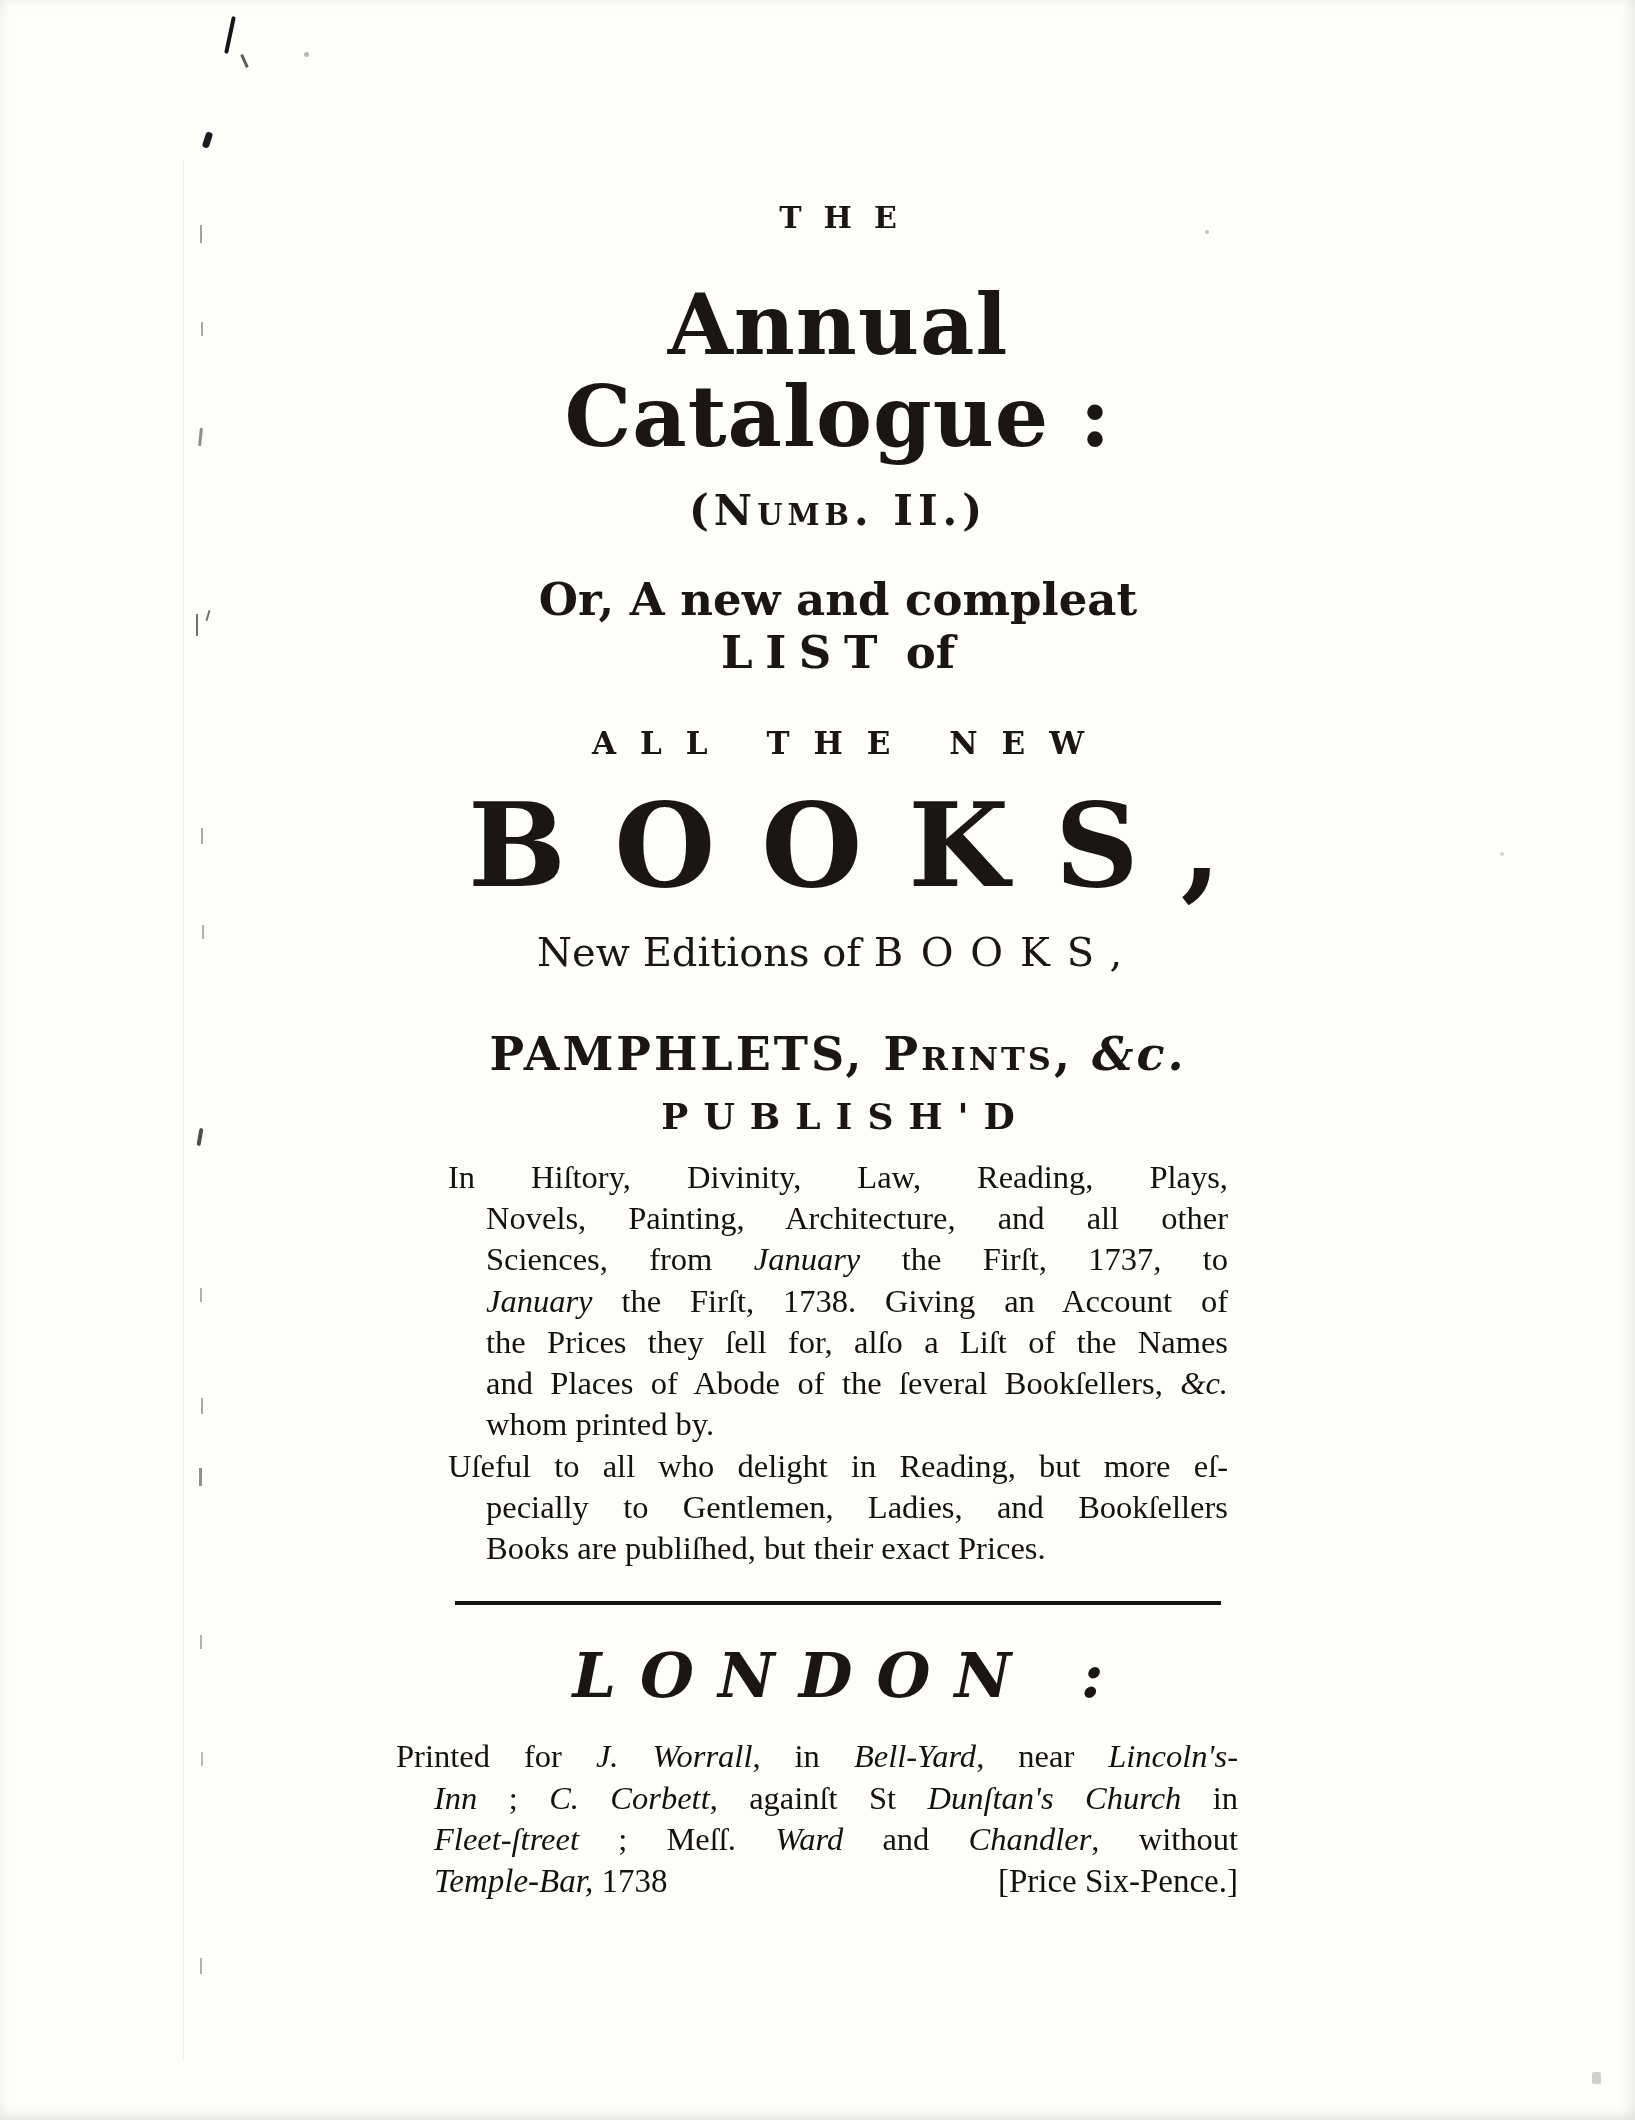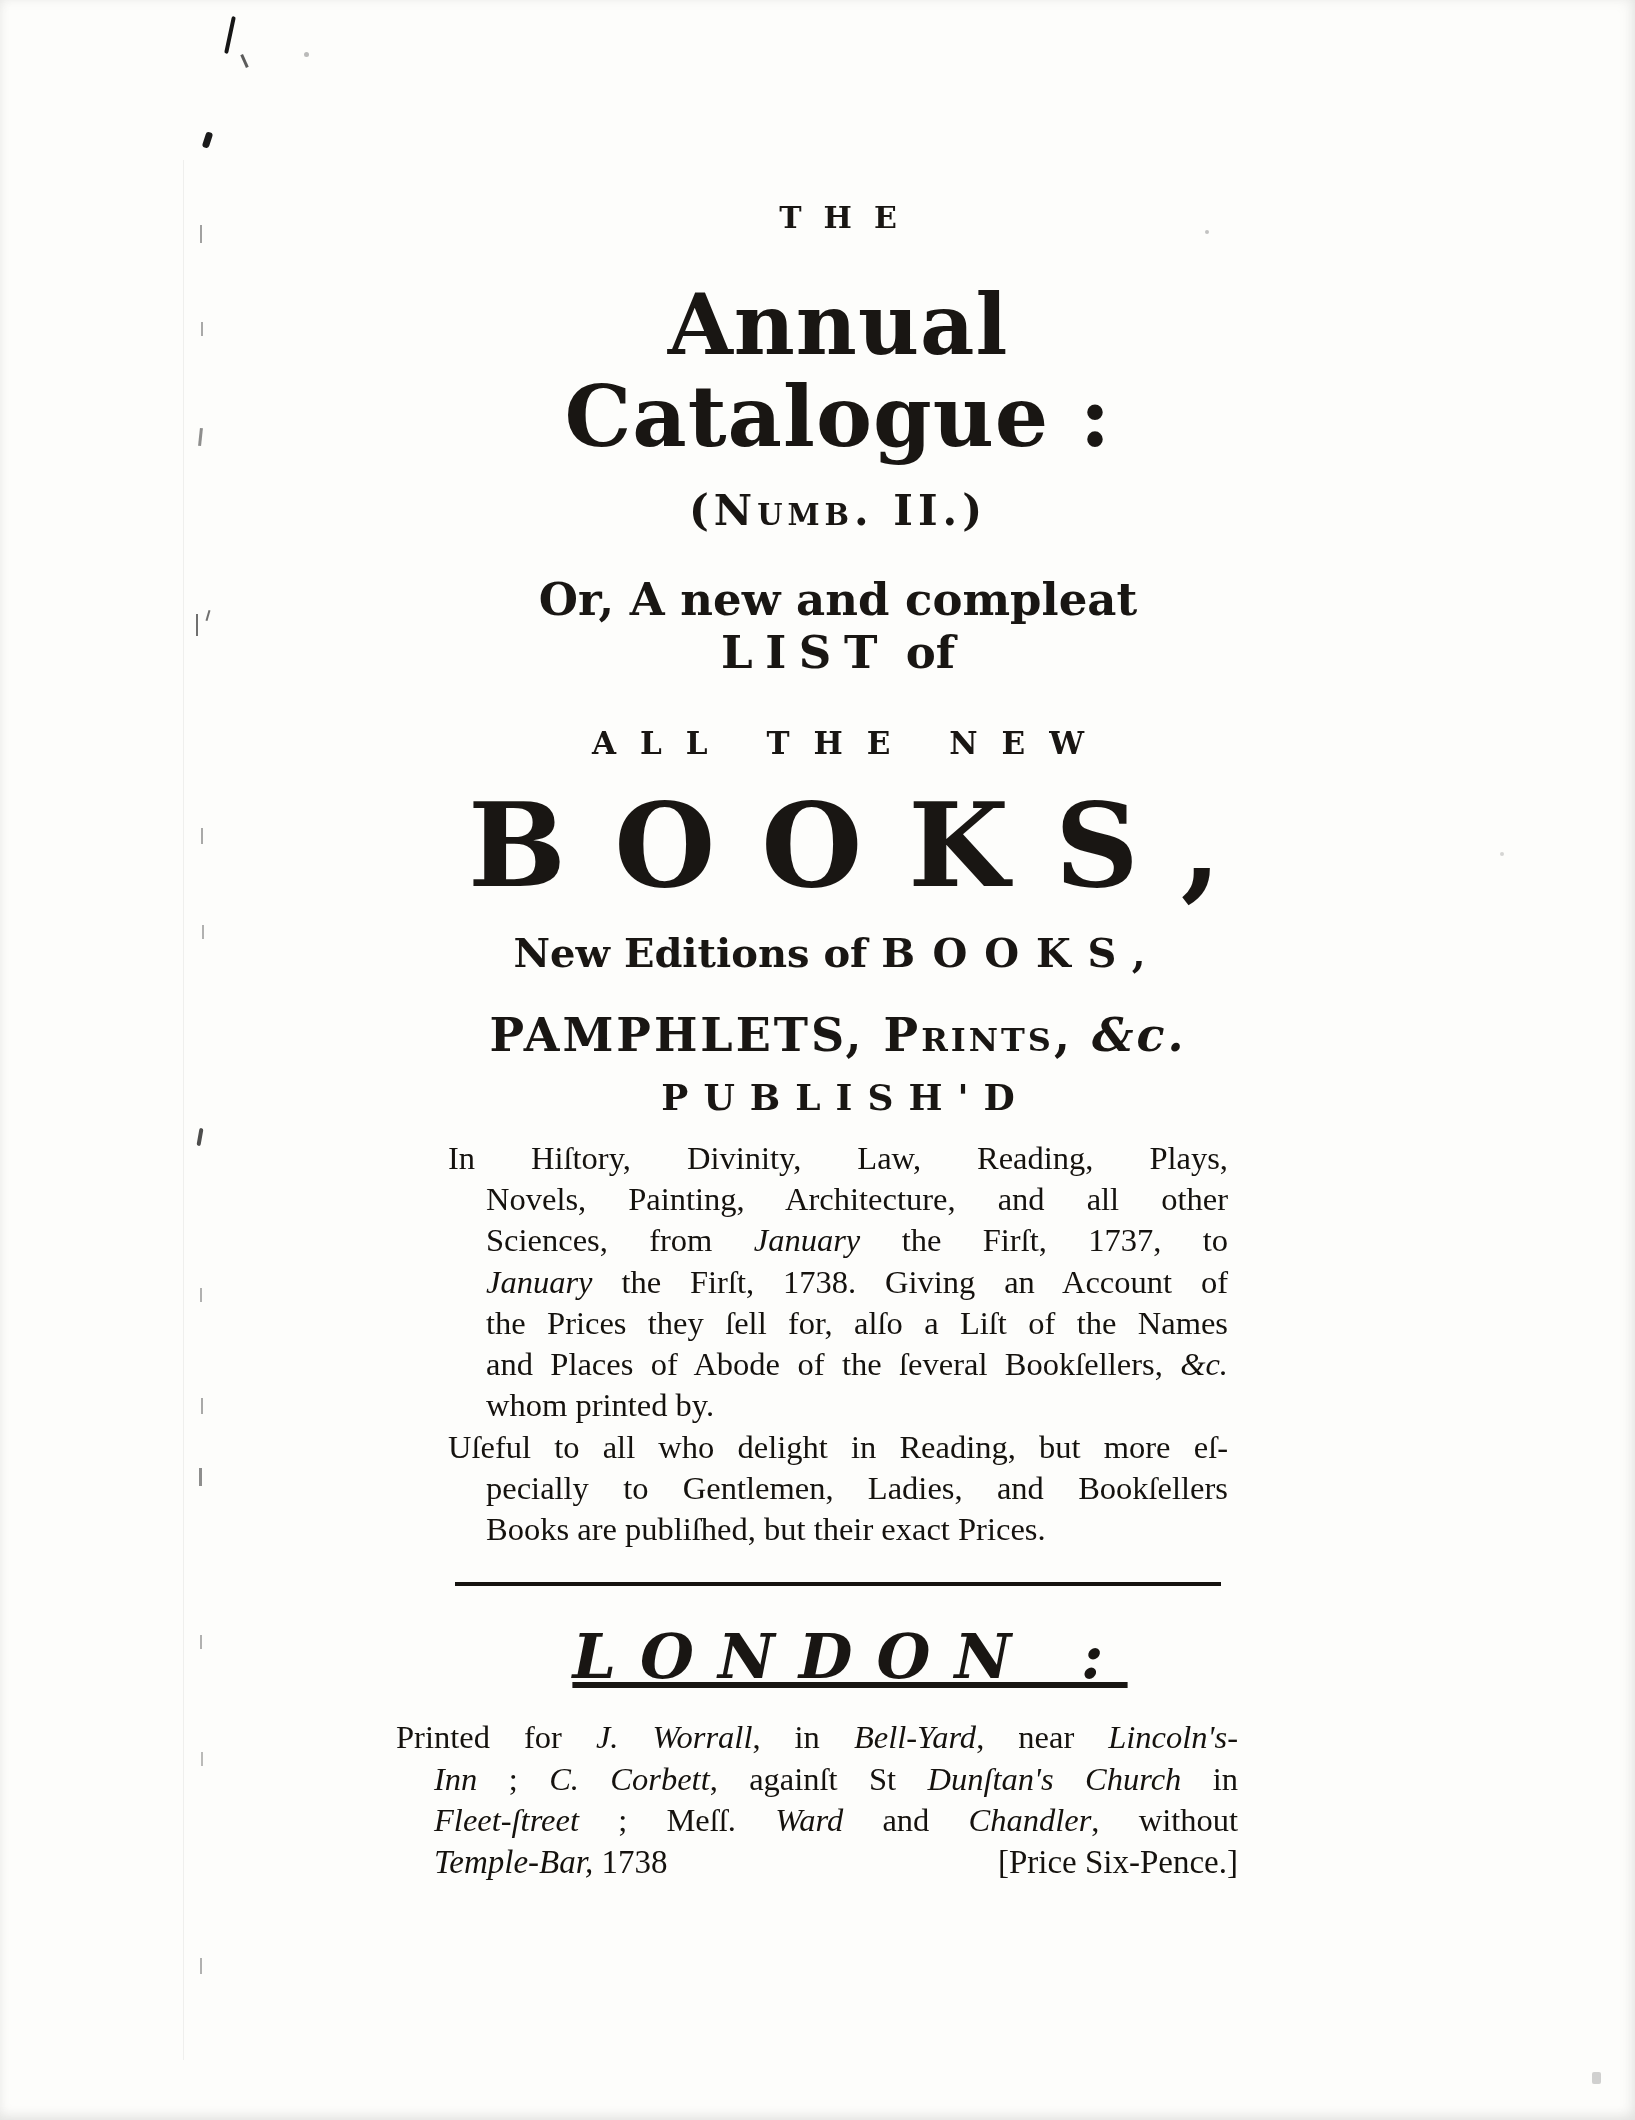--- a/index.html
+++ b/index.html
@@ -23,39 +23,39 @@
     width: 780px;
     text-align: center;
   }
 
   .kicker    { font-size: 30px; font-weight: bold; letter-spacing: 22px; text-indent: 22px; margin-bottom: 44px; }
   .main-title{ font-size: 84px; font-weight: bold; margin: 0 0 22px 0; letter-spacing: 1px; line-height: 1.1; }
   .issue     { font-variant: small-caps; font-weight: bold; font-size: 42px; letter-spacing: 5px; margin-bottom: 38px; }
   .subtitle  { font-size: 45px; font-weight: bold; margin-bottom: 46px; margin-top: 32px; }
   .allnew    { font-size: 31px; font-weight: bold; letter-spacing: 24px; text-indent: 24px; margin-bottom: 26px; }
   .books     { font-size: 116px; font-weight: bold; letter-spacing: 46px; text-indent: 20px; line-height: 1; margin-bottom: 26px; }
-  .neweds    { font-size: 40px; font-weight: bold; margin-bottom: 32px; }
+  .neweds    { font-size: 40px; font-weight: normal; margin-bottom: 52px; }
   .pamph     { font-size: 46px; font-weight: bold; letter-spacing: 3px; margin-bottom: 14px; }
   .publishd  { font-size: 36px; font-weight: bold; letter-spacing: 15px; text-indent: 15px; margin-bottom: 20px; }
 
   .para  {
     font-family: "Liberation Serif", serif;
     font-size: 32.5px;
     line-height: 1.27;
     text-align: left;
     color: #15120e;
   }
   .tline { white-space: nowrap; text-align: justify; text-align-last: justify; }
   .tline.flush { text-align-last: left; }
   .hang .tline:not(:first-child) { padding-left: 38px; }
   .para2 { }
 
   .rule { height: 4px; background: #15130f; width: 766px; margin: 32px auto 34px auto; }
 
-  .city { font-size: 62px; font-weight: bold; font-style: italic; letter-spacing: 24px; text-indent: 24px; margin-bottom: 24px; text-decoration: underline; }
+  .city { font-size: 62px; font-weight: bold; font-style: italic; letter-spacing: 24px; text-indent: 24px; margin-bottom: 24px; }
 
   .imprint-block {
     font-family: "Liberation Serif", serif;
     font-size: 33px;
     line-height: 1.3;
     text-align: left;
     color: #15120e;
     margin-left: -52px;
     width: 842px;
   }

